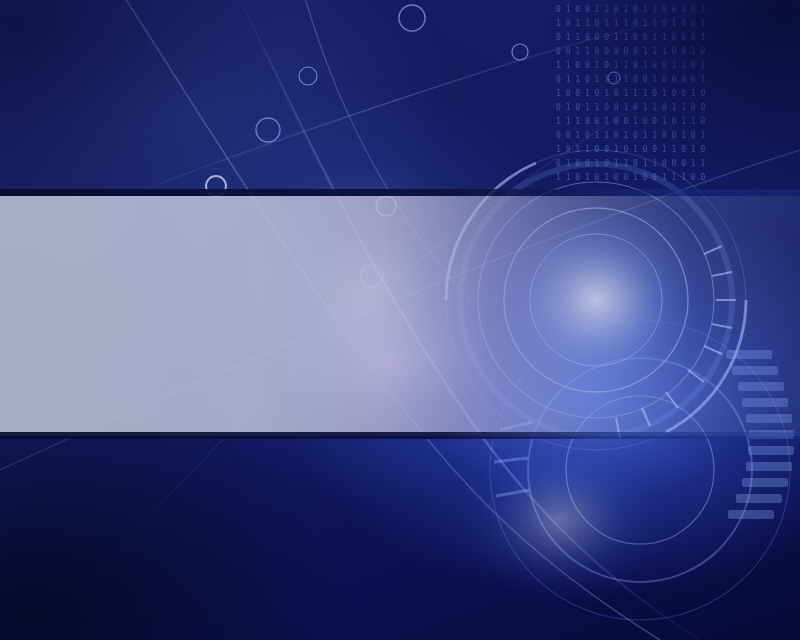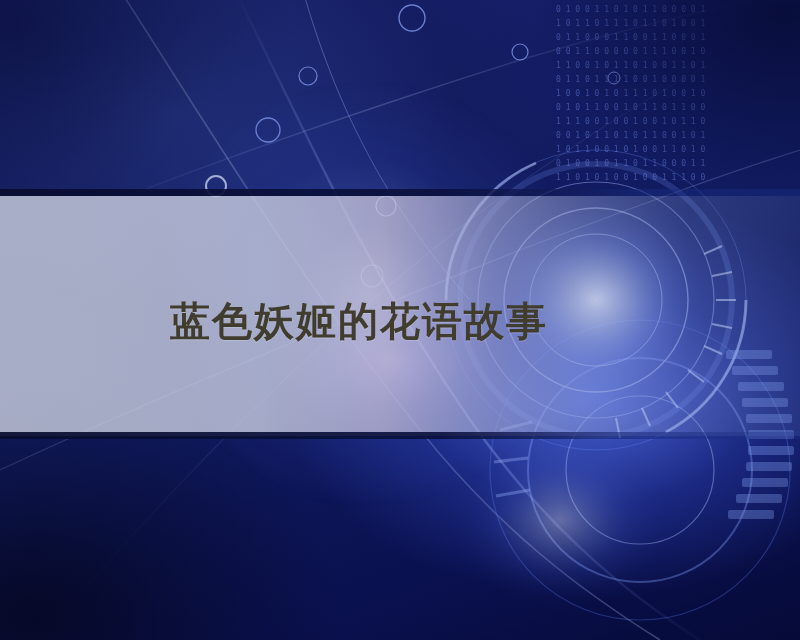--- a/index.html
+++ b/index.html
@@ -221,15 +221,14 @@
     </g>
   </svg>
 
   <div class="bg-glow"></div>
   <div class="bg-corner-dark"></div>
 
   <div class="banner-rule top"></div>
   <div class="banner"></div>
   <div class="banner-rule bottom"></div>
 
-  <div class="title">蓝色妖姬的花语故事</div>
 
 </div>
 
 </body></html>

